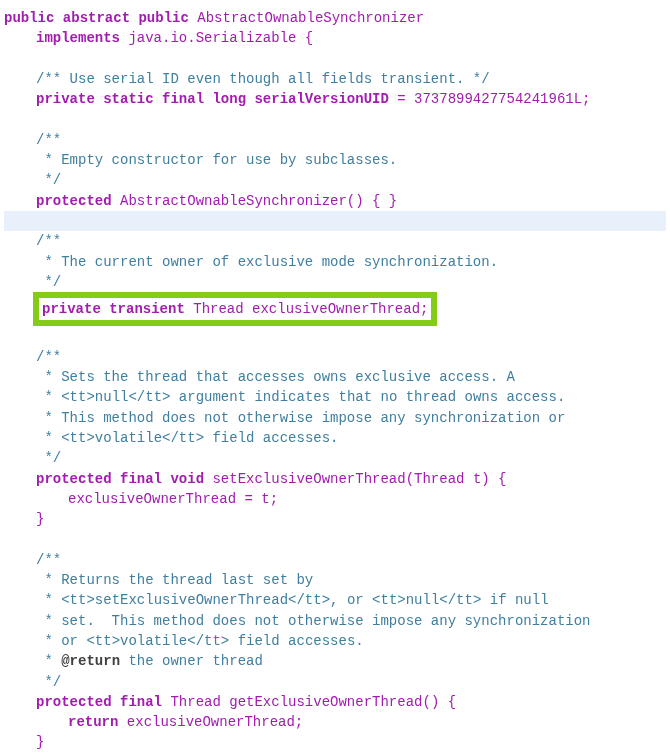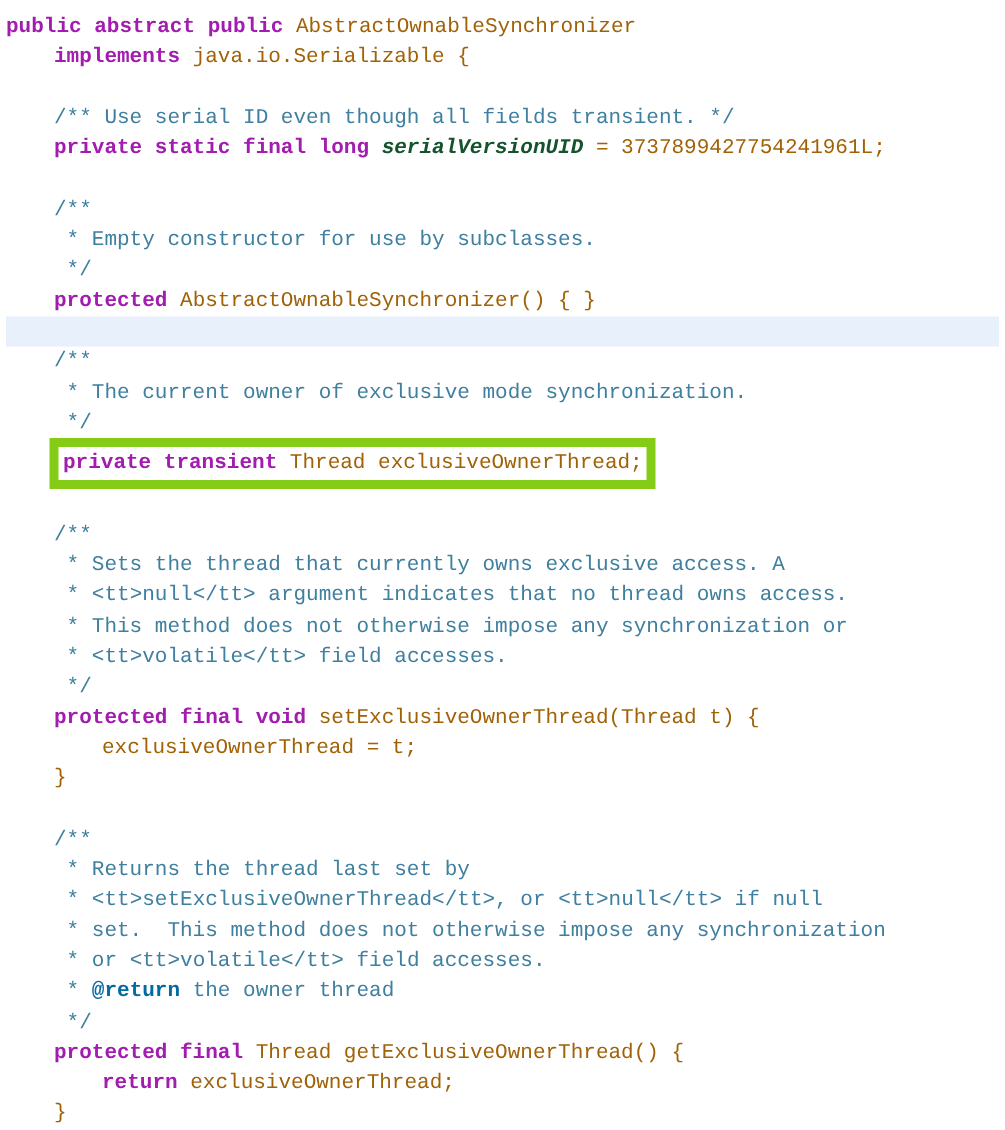--- a/index.html
+++ b/index.html
@@ -10,23 +10,23 @@
       line-height: 1.45;
       background: #ffffff;
       color: #333333;
     }
     .line {
       white-space: pre;
       min-height: 20px;
     }
     .kw { color: #a21caf; font-weight: bold; }
     .cmt { color: #3f7f9f; }
-    .doctag { color: #0369a1; font-weight: bold; }
-    .serial-italic { color: #14532d; font-style: italic; font-weight: bold; }
-    .plain { color: #a16207; }
+    .doctag { color: #404040; font-weight: bold; }
+    .serial-italic { color: #a21caf; font-weight: bold; }
+    .plain { color: #a21caf; }
     .ind1 { padding-left: 32px; }
     .ind2 { padding-left: 64px; }
     .highlight-line {
       background: #e8f0fc;
     }
     .boxed {
       border: 6px solid #84cc16;
       display: inline-block;
       padding: 1px 3px;
       margin-left: -3px;
@@ -45,21 +45,21 @@
 <div class="line ind1"><span class="cmt"> * Empty constructor for use by subclasses.</span></div>
 <div class="line ind1"><span class="cmt"> */</span></div>
 <div class="line ind1"><span class="kw">protected</span><span class="plain"> AbstractOwnableSynchronizer() { }</span></div>
 <div class="line highlight-line">&nbsp;</div>
 <div class="line ind1"><span class="cmt">/**</span></div>
 <div class="line ind1"><span class="cmt"> * The current owner of exclusive mode synchronization.</span></div>
 <div class="line ind1"><span class="cmt"> */</span></div>
 <div class="line ind1"><span class="boxed"><span class="kw">private transient</span><span class="plain"> Thread exclusiveOwnerThread;</span></span></div>
 <div class="line">&nbsp;</div>
 <div class="line ind1"><span class="cmt">/**</span></div>
-<div class="line ind1"><span class="cmt"> * Sets the thread that currently owns exclusive access. A</span></div>
+<div class="line ind1"><span class="cmt"> * Sets the thread that accesses owns exclusive access. A</span></div>
 <div class="line ind1"><span class="cmt"> * </span><span class="cmt">&lt;tt&gt;</span><span class="cmt">null</span><span class="cmt">&lt;/tt&gt;</span><span class="cmt"> argument indicates that no thread owns access.</span></div>
 <div class="line ind1"><span class="cmt"> * This method does not otherwise impose any synchronization or</span></div>
 <div class="line ind1"><span class="cmt"> * </span><span class="cmt">&lt;tt&gt;</span><span class="cmt">volatile</span><span class="cmt">&lt;/tt&gt;</span><span class="cmt"> field accesses.</span></div>
 <div class="line ind1"><span class="cmt"> */</span></div>
 <div class="line ind1"><span class="kw">protected final void</span><span class="plain"> setExclusiveOwnerThread(Thread t) {</span></div>
 <div class="line ind2"><span class="plain">exclusiveOwnerThread = t;</span></div>
 <div class="line ind1"><span class="plain">}</span></div>
 <div class="line">&nbsp;</div>
 <div class="line ind1"><span class="cmt">/**</span></div>
 <div class="line ind1"><span class="cmt"> * Returns the thread last set by</span></div>

